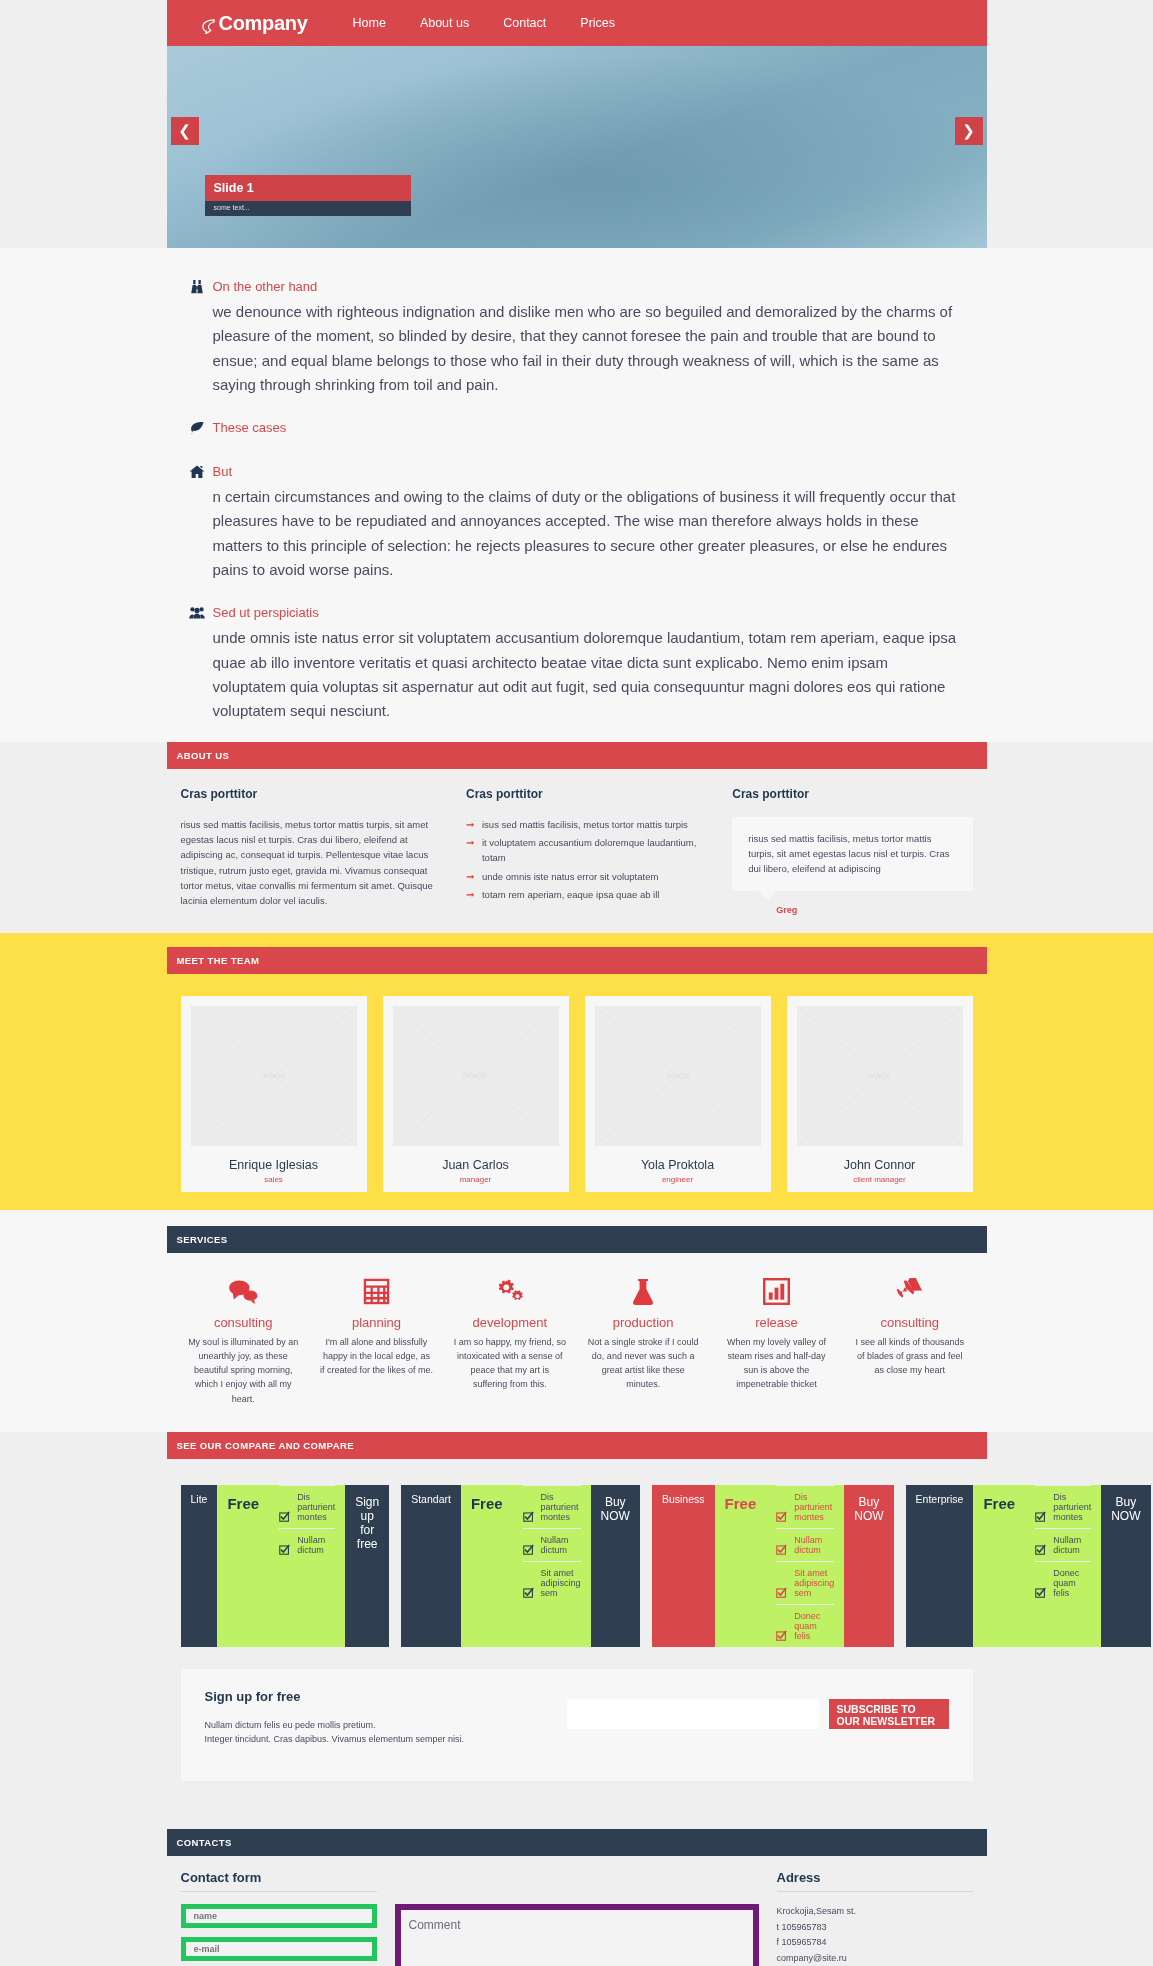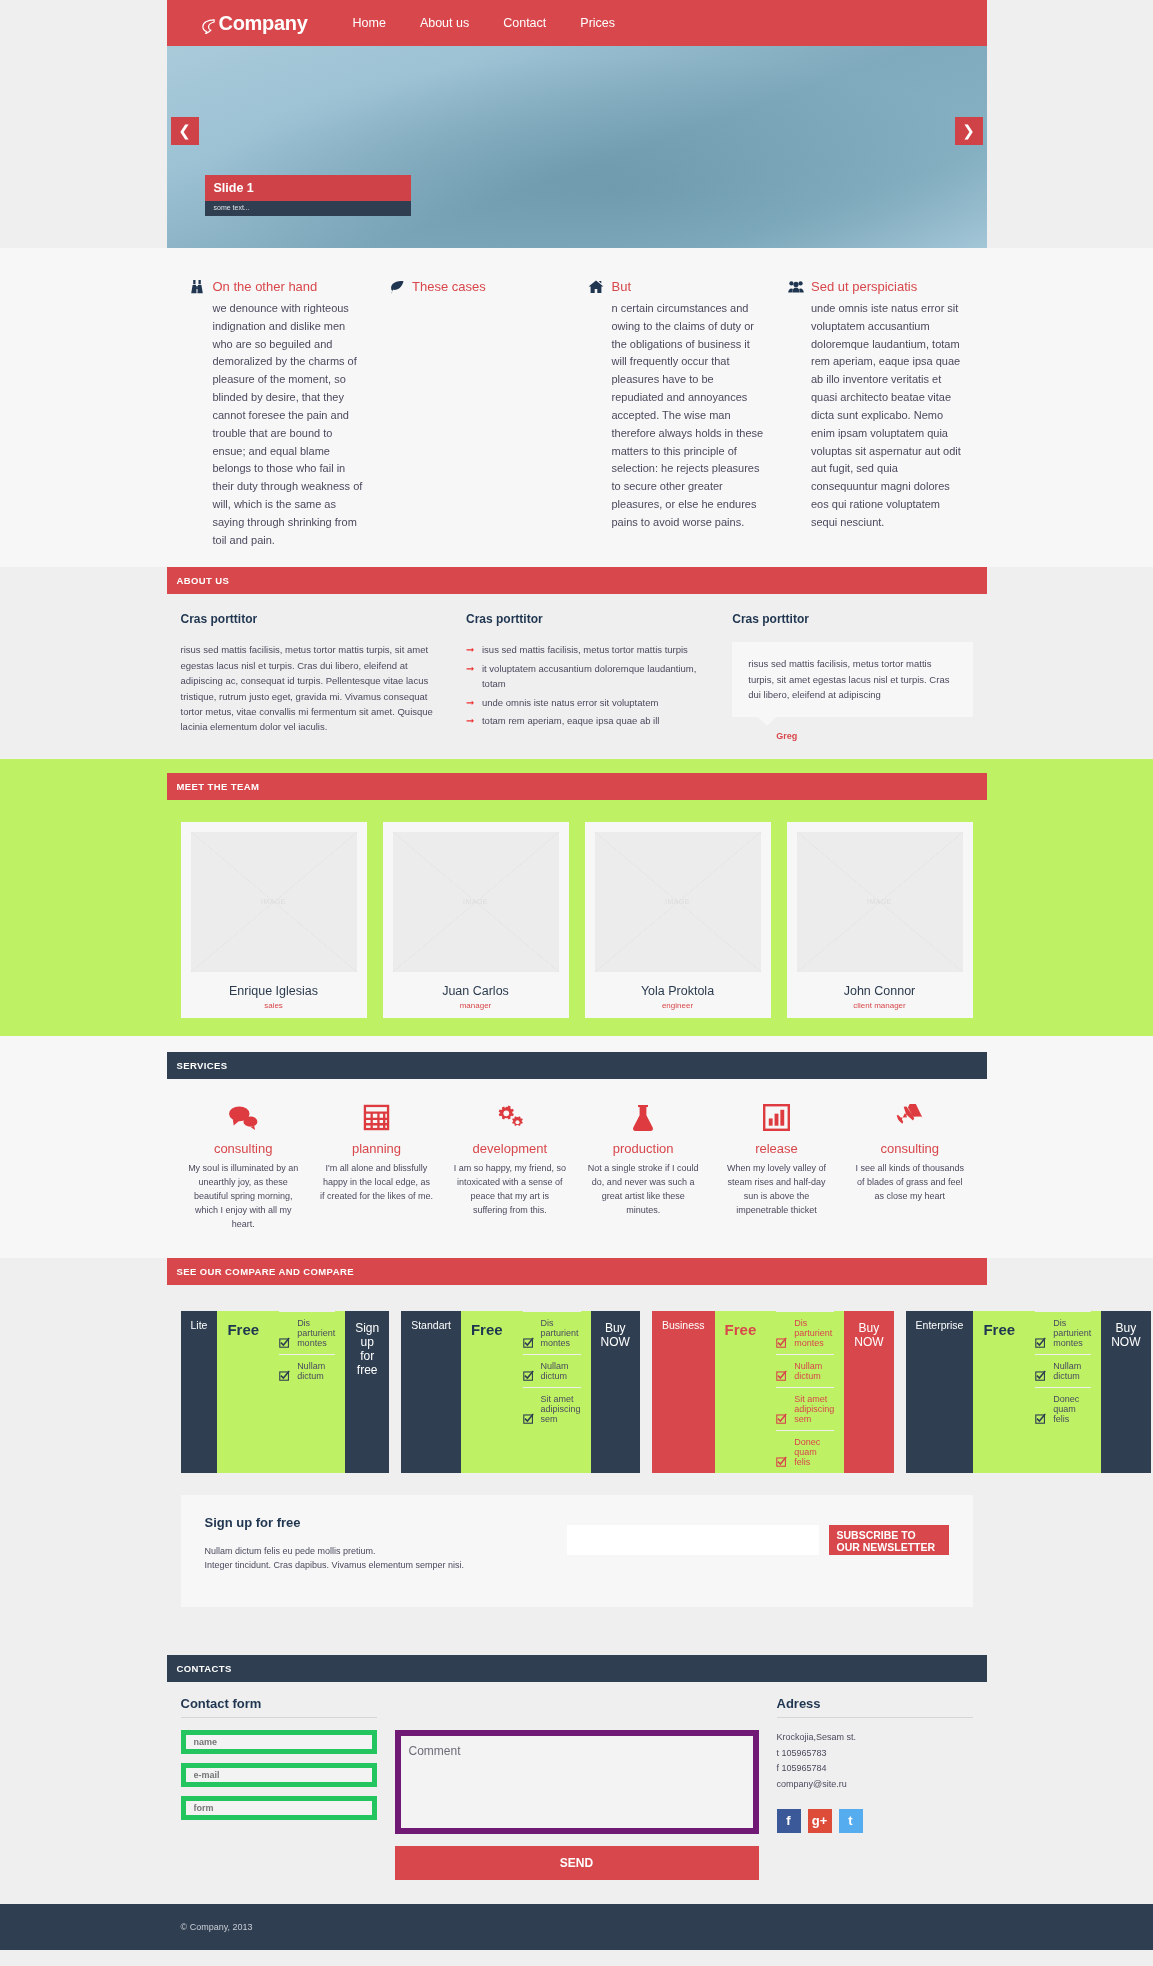--- a/index.html
+++ b/index.html
@@ -29,26 +29,26 @@
   .arrow { position: absolute; top: 71px; width: 28px; height: 28px; background: #cf4348;
     color: #fff; font-size: 15px; display: flex; align-items: center; justify-content: center; z-index: 3; cursor: pointer; }
   .arrow.left { left: 4px; }
   .arrow.right { right: 4px; }
   .caption { position: absolute; left: 38px; bottom: 32px; width: 206px; z-index: 3; }
   .caption-title { background: #cf4348; color: #fff; font-size: 12.5px; font-weight: bold; padding: 6px 9px; }
   .caption-sub { background: #2f3e50; color: #dfe3e8; font-size: 7px; padding: 3px 9px 5px; }
 
   
   .features-band { background: #f7f7f7; padding: 30px 0 18px; }
-  .features { display: flex; gap: 22px; padding: 0 22px; }
+  .features { display: flex; gap: 22px; padding: 0 22px; flex-direction: column; }
   .feature { flex: 1; }
   .feature-head { display: flex; align-items: center; gap: 7px; margin-bottom: 5px; }
   .feature-icon { width: 17px; height: 17px; color: #1f3550; flex: none; display:flex; align-items:center; justify-content:center; }
   .feature-title { color: #d8474b; font-size: 13px; }
-  .feature-body { font-size: 11px; line-height: 1.62; color: #4a4a5e; padding-left: 24px; }
+  .feature-body { font-size: 15px; line-height: 1.62; color: #4a4a5e; padding-left: 24px; }
 
   
   .bar { color: #fff; font-size: 9.5px; font-weight: bold; letter-spacing: .4px;
     padding: 8px 10px; }
   .bar.red { background: #d8474b; }
   .bar.dark { background: #2f3e50; }
 
   
   .about-band { background: #efefef; padding-bottom: 4px; }
   .about { display: flex; gap: 26px; padding: 18px 14px 14px; }
@@ -58,21 +58,21 @@
   .about-p { font-size: 9.5px; line-height: 1.62; color: #4a4a5e; }
   .arrow-list { list-style: none; }
   .arrow-list li { font-size: 9.5px; line-height: 1.62; color: #4a4a5e; padding-left: 16px; position: relative; margin-bottom: 3px; }
   .arrow-list li .ar { position: absolute; left: 0; top: 0px; color: #e33; font-size: 10px; }
   .quote { background: #f7f7f7; padding: 14px 16px; font-size: 9.5px; line-height: 1.62; color: #4a4a5e; position: relative; }
   .quote:after { content:""; position:absolute; left: 26px; bottom: -9px; border-left: 9px solid transparent;
     border-right: 9px solid transparent; border-top: 9px solid #f7f7f7; }
   .quote-author { color: #d8474b; font-size: 9px; font-weight: bold; margin-top: 14px; margin-left: 44px; }
 
   
-  .team-band { background: #bef264; padding: 14px 0 18px; }
+  .team-band { background: #fde047; padding: 14px 0 18px; }
   .team { display: flex; gap: 16px; padding: 0 14px; }
   .member { flex: 1; background: #f7f7f7; padding: 10px 10px 8px; }
   .ph { height: 140px; background: #ececec; position: relative; margin-bottom: 12px; }
   .ph:before, .ph:after { content:""; position:absolute; left:0; top:0; width:100%; height:100%; }
   .ph:before { background: linear-gradient(to bottom right, transparent calc(50% - .5px), #e2e2e2 50%, transparent calc(50% + .5px)); }
   .ph:after  { background: linear-gradient(to bottom left,  transparent calc(50% - .5px), #e2e2e2 50%, transparent calc(50% + .5px)); }
   .ph span { position: absolute; inset: 0; display: flex; align-items: center; justify-content: center;
     color: #dcdcdc; font-size: 7px; letter-spacing: .5px; z-index: 2; }
   .m-name { text-align: center; font-size: 12.5px; color: #2b3b4e; }
   .m-role { text-align: center; font-size: 8px; color: #d8474b; margin-top: 3px; }

